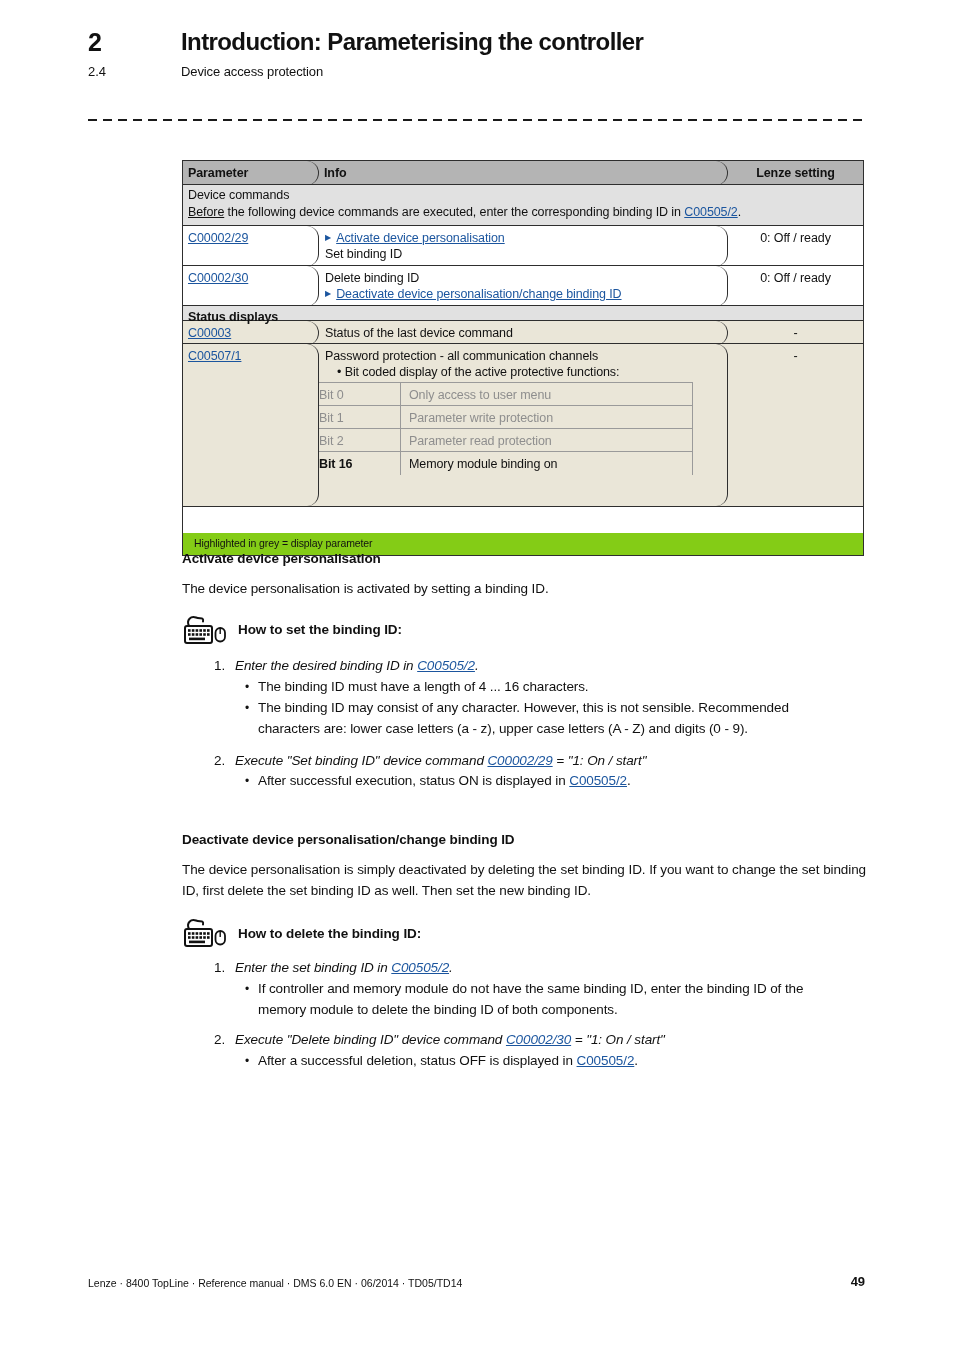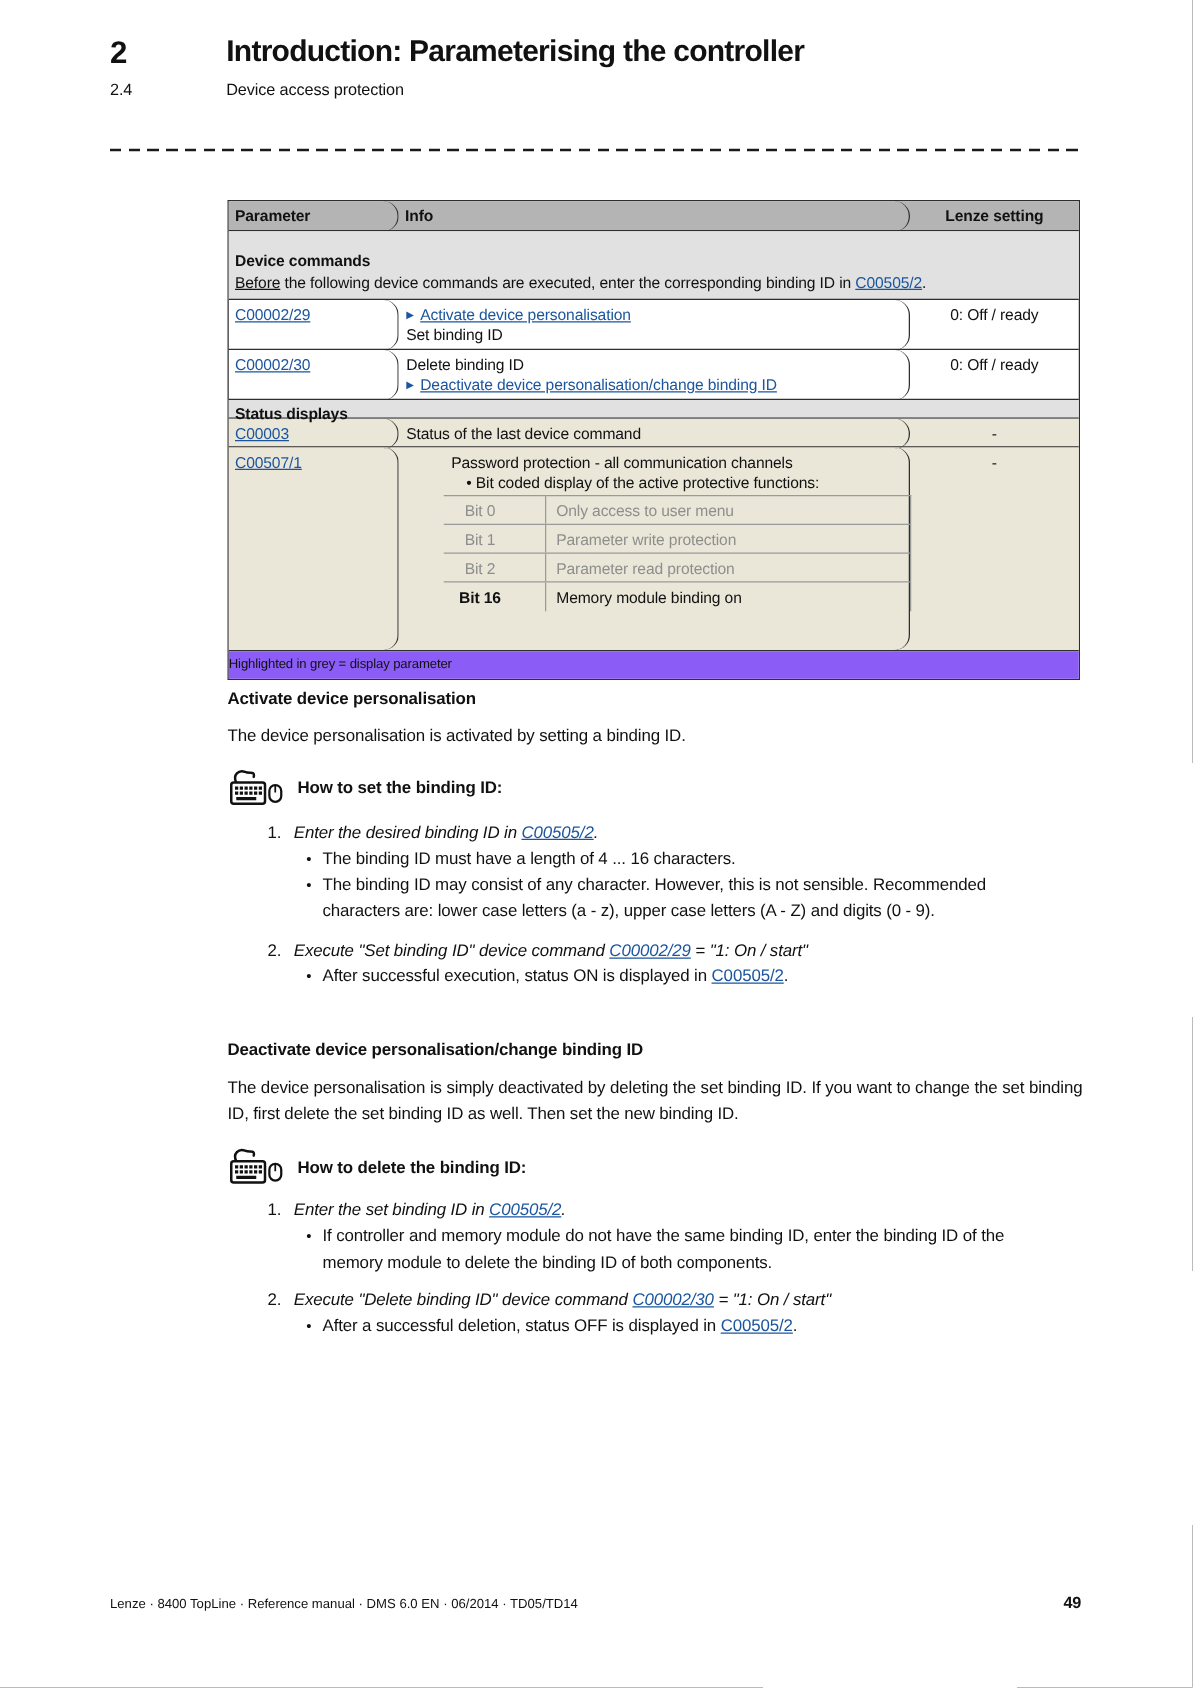--- a/index.html
+++ b/index.html
@@ -20,45 +20,45 @@
   .ptable { position:absolute; left:182px; top:160px; width:682px; border:1px solid #2e2e2e;
             font-size:12.5px; line-height:1.3; background:#fff; }
   .t-row  { border-bottom:1px solid #2e2e2e; }
   .t-row:last-child { border-bottom:none; }
   .grid3  { display:grid; grid-template-columns:136px 409px 135px; }
   .cdiv   { border-right:1px solid #2e2e2e;border-radius:12px; }
   .t-head { background:#b4b4b4; font-weight:700; height:24px; }
   .t-head > div { padding:4px 5px; }
   .t-head .hc3 { text-align:center; }
   .band   { background:#e1e1e1; }
-  .band-title { font-weight:700; padding:16px 5px 0 5px; }
+  .band-title { font-weight:400; padding:2px 5px 0 5px; }
   .band-note  { padding:1px 5px 4px 5px; }
   .band-solo  { background:#e1e1e1; font-weight:700; padding:3px 5px; height:15px; }
   .u { text-decoration:underline; }
   a.plink, .plink { color:#1b559e; text-decoration:underline; cursor:pointer; }
   .row-cmd { height:40px; }
   .row-cmd .c1, .row-disp .c1 { padding:4px 5px; }
   .row-cmd .c2 { padding:4px 6px; }
   .row-cmd .c3, .row-disp .c3 { padding:4px 4px; text-align:center; }
   .arrow { color:#1b559e; font-size:8px; margin-right:5px; vertical-align:1.5px; letter-spacing:0; }
   .row-disp { background:#eae6d8; }
   .row-c00003 { height:23px; }
   .row-c507 { height:163px; }
-  .c507-info { padding:0; display:flex; flex-direction:column;margin-left:36px; }
+  .c507-info { padding:0; display:flex; flex-direction:column; }
   .c507-text { height:38px; padding:4px 6px 0 6px; }
   .c507-line2 { padding-left:12px; }
   .bits { width:374px; border-top:1px solid #9a9a9a; border-right:1px solid #9a9a9a; }
   .bit-row { display:grid; grid-template-columns:82px 291px; height:23px;
              border-bottom:1px solid #9a9a9a; color:#8e8e8e; }
   .bit-row:last-child { border-bottom:none; }
-  .bit-label { border-right:1px solid #9a9a9a; text-align:center; padding:4px 23px 0 0; }
+  .bit-label { border-right:1px solid #9a9a9a; text-align:left; padding:4px 23px 0 0; }
   .bit-desc  { padding:4px 0 0 8px; }
   .bit-strong { color:#111; }
   .bit-strong .bit-label { font-weight:700; }
-  .row-foot { background:#8b5cf6; height:22px; font-size:10.5px; padding:4px 0; }
+  .row-foot { background:#84cc16; height:22px; font-size:10.5px; padding:4px 11px;margin-top:26px; }
 
   
   .content { position:absolute; left:182px; top:528px; width:684px; font-size:13.5px; line-height:1.55; }
   .sec-head { font-weight:700; font-size:13.5px; }
   .h-activate { margin-top:21px; }
   .h-deactivate { margin-top:38px; }
   .intro { margin-top:9px; }
   .just { text-align:justify; }
   .howto { margin-top:14px; display:flex; align-items:center; gap:10px; }
   .howto-label { font-weight:700; }

